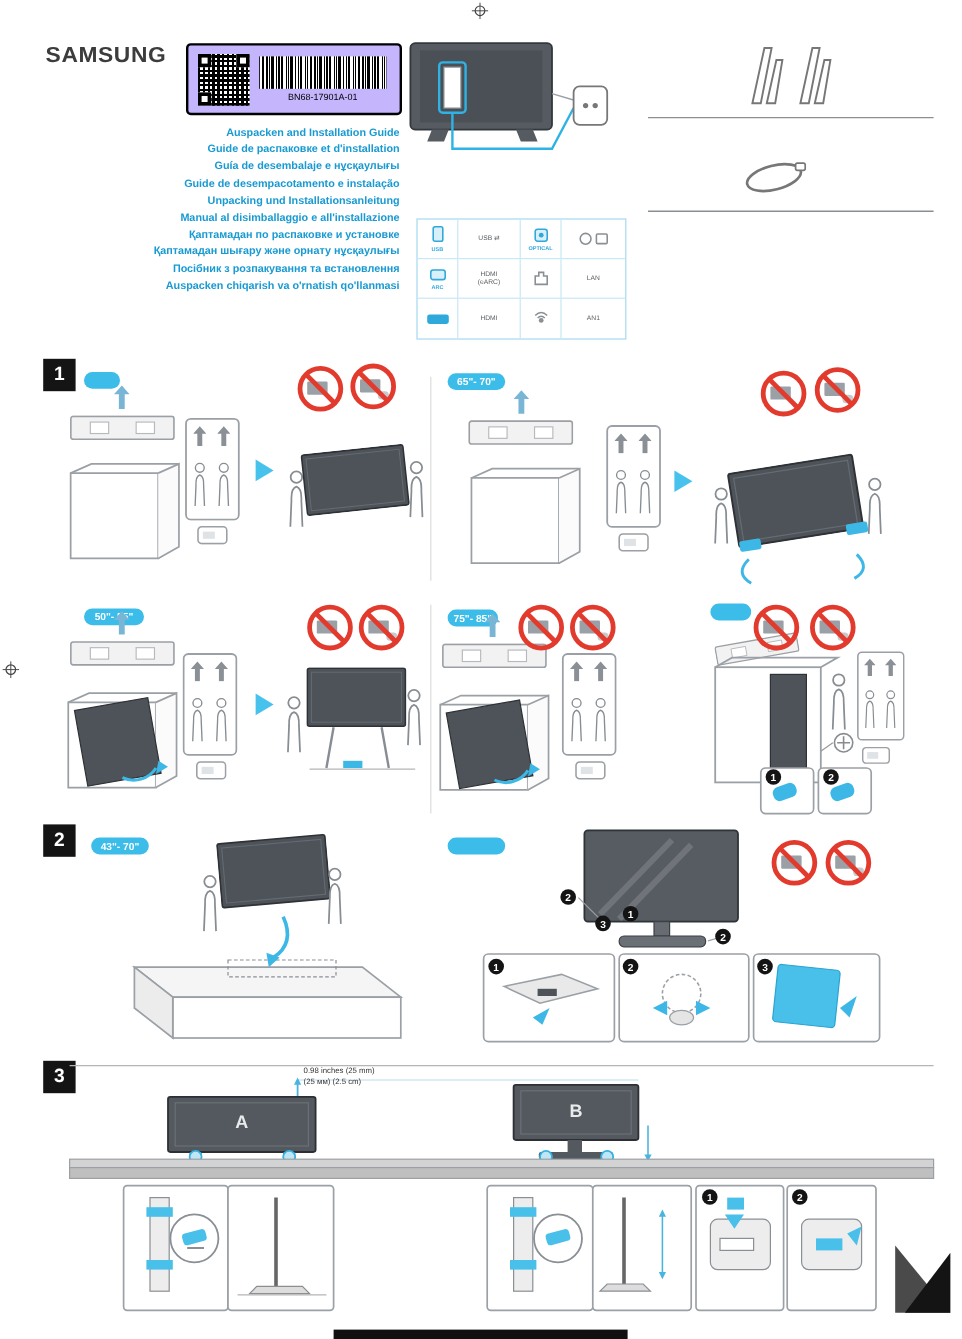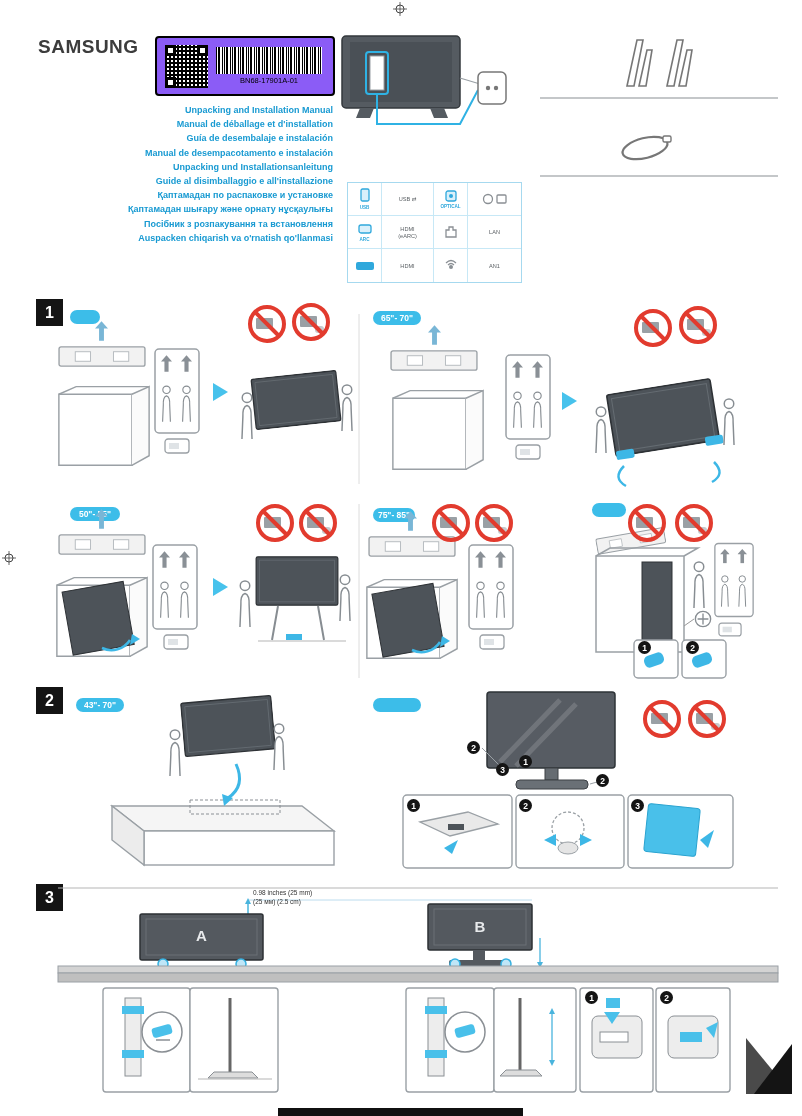--- a/index.html
+++ b/index.html
@@ -3,21 +3,21 @@
 <meta charset="utf-8">
 <style>
   html,body{margin:0;padding:0;background:#fff;}
   .page{position:relative;width:802px;height:1116px;background:#fff;overflow:hidden;
         font-family:"Liberation Sans",sans-serif;color:#333;}
   .abs{position:absolute;}
 
   
   .brand{font-size:19px;font-weight:bold;letter-spacing:.5px;color:#3c3c3c;transform:scaleY(.95);}
   .label-box{border:2px solid #000;border-radius:4px;display:flex;align-items:center;gap:8px;
-             padding:6px 8px;background:#8b5cf6;}
+             padding:6px 8px;background:#c4b5fd;}
   .qr{width:43px;height:43px;position:relative;
       background:repeating-linear-gradient(0deg,#000 0 2px,transparent 2px 4px),
                  repeating-linear-gradient(90deg,#000 0 2px,#fff 2px 4px);}
   .qr .eye{position:absolute;width:11px;height:11px;background:#fff;border:3px solid #000;box-sizing:border-box;}
   .qr .eye.tl{left:0;top:0}.qr .eye.tr{right:0;top:0}.qr .eye.bl{left:0;bottom:0}
   .bc-wrap{display:flex;flex-direction:column;align-items:center;}
   .barcode{width:106px;height:27px;
       background:repeating-linear-gradient(90deg,#000 0 1px,#fff 1px 2px,#000 2px 4px,#fff 4px 6px,#000 6px 7px,#fff 7px 8px);}
   .bc-code{font-size:7.5px;margin-top:2px;color:#000;}
 
@@ -114,26 +114,26 @@
         <div class="eye tr"></div>
         <div class="eye bl"></div>
     </div>
     <div class="bc-wrap">
       <div class="barcode"></div>
       <div class="bc-code">BN68-17901A-01</div>
     </div>
   </div>
 
   <div class="abs titles" style="left:117px;top:103px">
-    <div>Unpacking and Installation Manual</div>
-    <div>Manual de déballage et d'installation</div>
-    <div>Guía de desembalaje e instalación</div>
-    <div>Manual de desempacotamento e instalación</div>
+    <div>Auspacken and Installation Guide</div>
+    <div>Guide de распаковке et d'installation</div>
+    <div>Guía de desembalaje e нұсқаулығы</div>
+    <div>Guide de desempacotamento e instalação</div>
     <div>Unpacking und Installationsanleitung</div>
-    <div>Guide al disimballaggio e all'installazione</div>
+    <div>Manual al disimballaggio e all'installazione</div>
     <div>Қаптамадан по распаковке и установке</div>
     <div>Қаптамадан шығару және орнату нұсқаулығы</div>
     <div>Посібник з розпакування та встановлення</div>
     <div>Auspacken chiqarish va o'rnatish qo'llanmasi</div>
   </div>
 
   <svg class="abs" style="left:340px;top:28px" width="185" height="130">
     <rect x="2" y="8" width="118" height="72" rx="4" fill="#555b61" stroke="#33383c" stroke-width="1.5"></rect>
     <rect x="10" y="14" width="102" height="60" fill="#4a5056"></rect>
     <rect x="30" y="28" width="14" height="34" fill="#fff" stroke="#9aa0a5"></rect>

